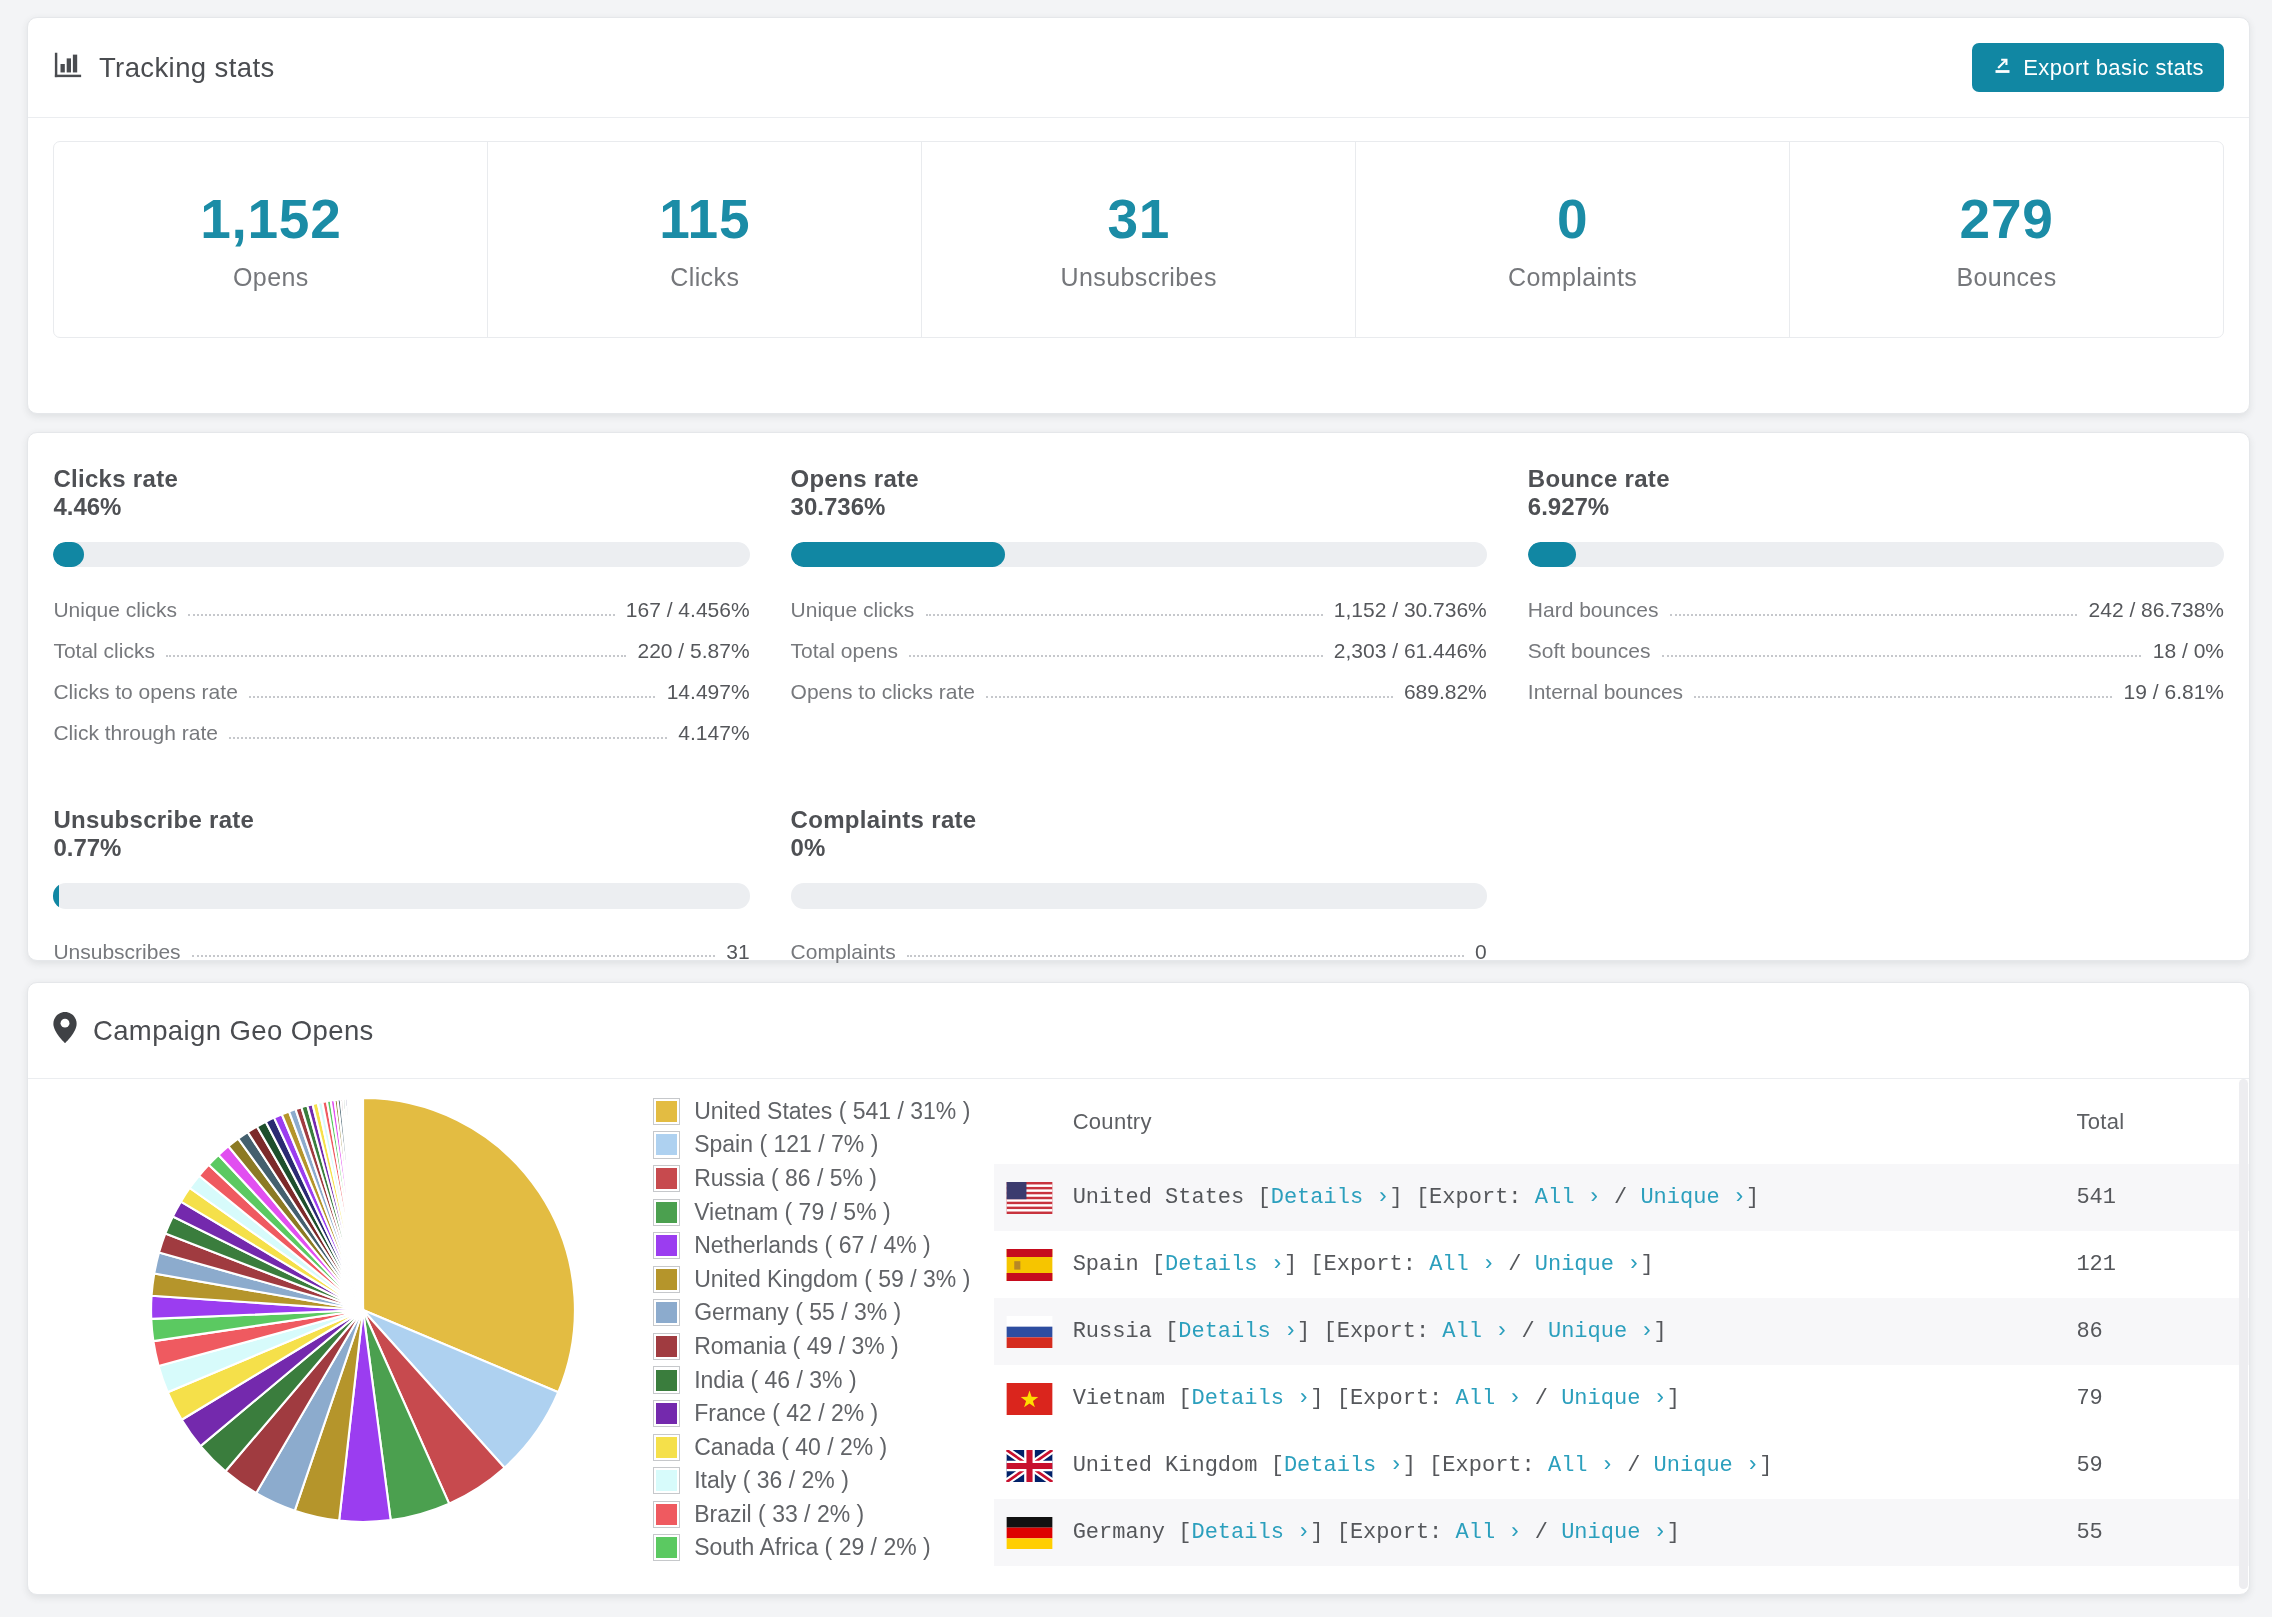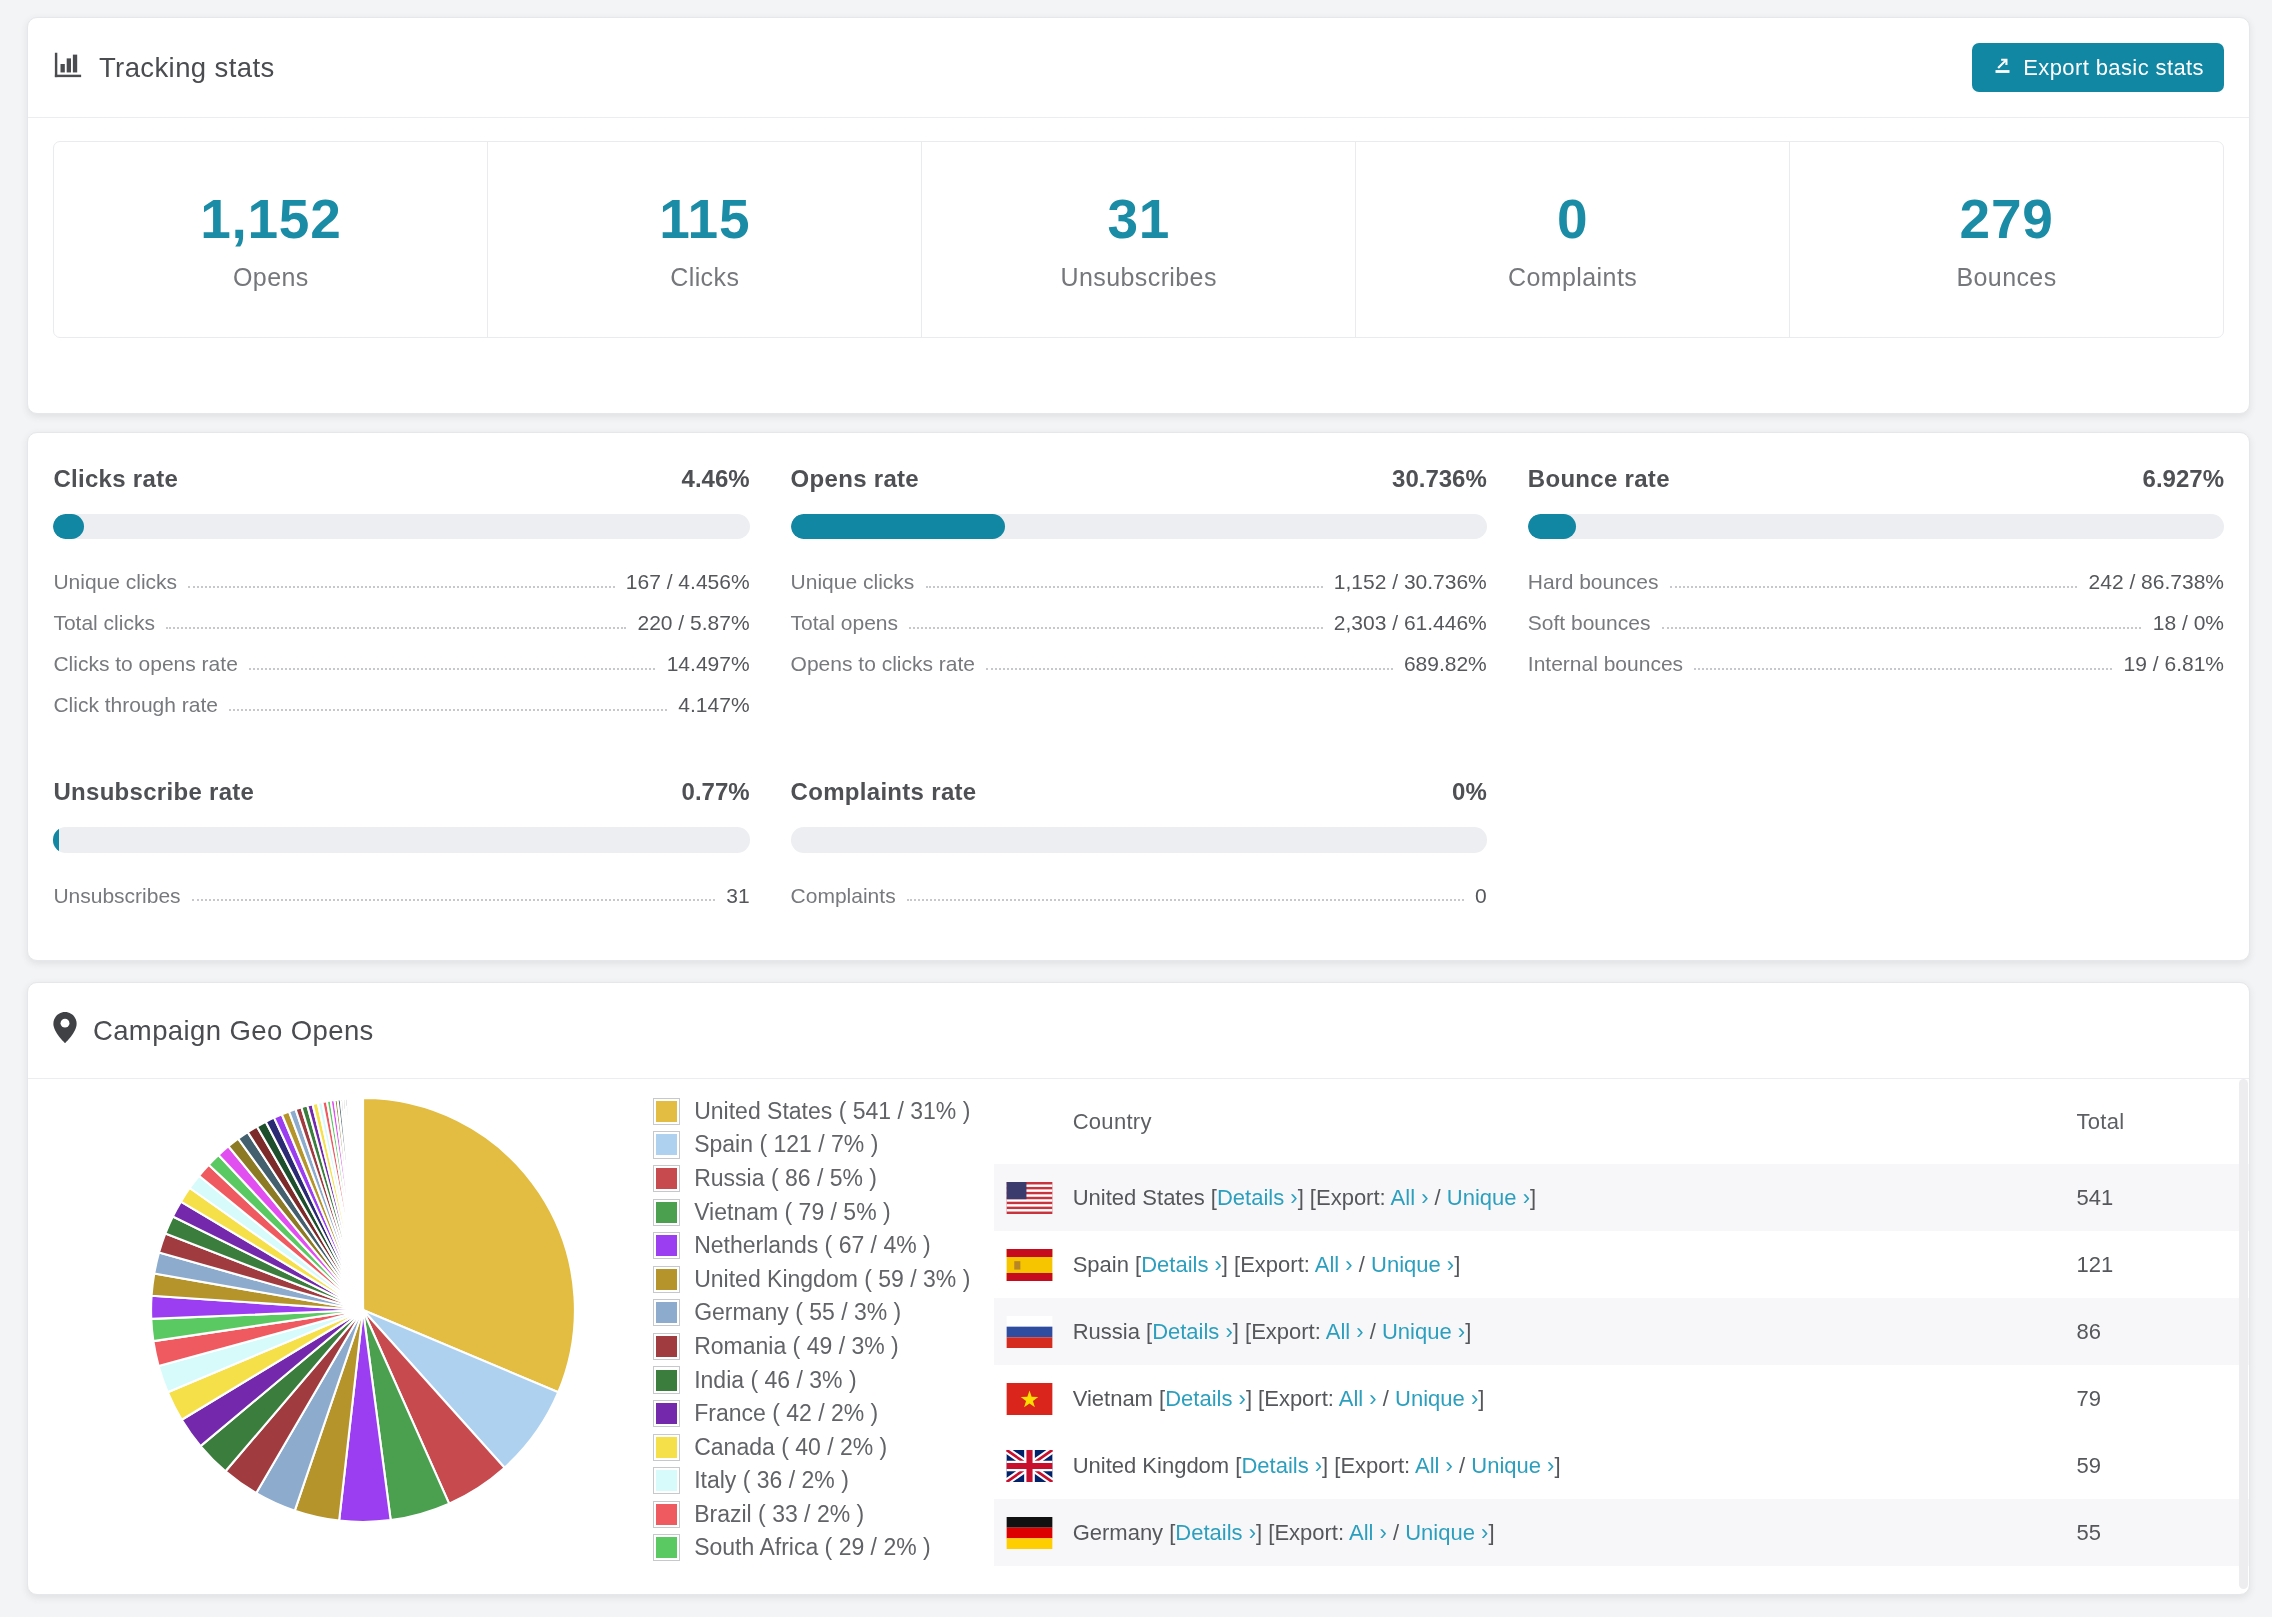--- a/index.html
+++ b/index.html
@@ -15,40 +15,40 @@
   .export-btn{display:flex;align-items:center;gap:10px;background:#1187a3;color:#ffffff;border:none;
               border-radius:7px;padding:11.3px 20px;font-size:22px;font-family:inherit;cursor:pointer;letter-spacing:0.4px;}
   .summary-row{display:flex;margin:22.6px 25.4px 0;border:1.4px solid #e9ebee;border-radius:7px;height:195px;}
   .stat-box{flex:1;display:flex;flex-direction:column;align-items:center;justify-content:center;border-left:1.4px solid #e9ebee;}
   .stat-box:first-child{border-left:none;}
   .stat-value{font-size:55px;font-weight:700;color:#1b8ca6;letter-spacing:0.7px;}
   .stat-label{font-size:25px;color:#75777b;margin-top:11.3px;letter-spacing:0.4px;}
   
   #card-rates{top:432px;height:527px;}
   .rates-grid{display:grid;grid-template-columns:1fr 1fr 1fr;column-gap:41px;row-gap:44px;padding:32px 25.4px 0;}
-  .rate-head{display:flex;align-items:baseline;justify-content:space-between;}
+  .rate-head{display:flex;align-items:baseline;justify-content:space-between;flex-direction:column;}
   .rate-title{font-size:24px;font-weight:700;color:#4e5054;letter-spacing:0.3px;}
   .rate-value{font-size:24px;font-weight:700;color:#4e5054;}
   .bar{height:25.4px;border-radius:12.7px;background:#eceef1;margin:21px 0 31px;overflow:hidden;}
   .bar-fill{height:100%;background:#1187a3;border-radius:12.7px;}
   .rate-row{display:flex;align-items:baseline;margin-bottom:17px;font-size:21px;}
   .rate-row .rl{color:#77797d;white-space:nowrap;}
   .rate-row .leader{flex:1;border-bottom:2.1px dotted #c6c8cc;margin:0 11.3px 6.4px;align-self:flex-end;}
   .rate-row .rv{color:#55575b;white-space:nowrap;}
   
   #card-geo{top:982px;height:611px;overflow:hidden;}
   .geo-content{position:relative;display:flex;align-items:flex-start;height:510px;}
   .pie-wrap{margin:11.3px 0 0 116px;width:438px;height:438px;flex:0 0 auto;}
   .legend{margin:18.4px 0 0 71px;flex:0 0 auto;}
   .legend-item{display:flex;align-items:center;gap:14px;margin-bottom:6.4px;font-size:23px;color:#616367;}
   .swatch-outer{width:21px;height:21px;padding:2.1px;border:1.4px solid #c6c8cb;background:#fff;flex:0 0 auto;}
   .swatch-inner{width:100%;height:100%;}
   .geo-table-wrap{flex:1;position:relative;height:510px;overflow:hidden;margin-left:24px;}
   .t-head{display:flex;align-items:center;height:85px;font-size:22px;color:#5d5f63;letter-spacing:0.3px;}
-  .t-row{display:flex;align-items:center;height:67px;font-size:22px;color:#55575b;}
+  .t-row{display:flex;align-items:center;height:67px;font-size:22px;color:#55575b;font-family:Liberation Mono, monospace;}
   .t-row.odd{background:#f7f7f9;}
   .flag-slot{width:47px;margin-left:11.3px;flex:0 0 auto;display:flex;align-items:center;}
   .flag-svg{width:47px;height:32px;display:block;}
   .t-country{flex:1;margin-left:20px;white-space:nowrap;overflow:hidden;}
   .t-total{width:173px;flex:0 0 auto;}
   .lnk{color:#2b9fbd;text-decoration:none;cursor:pointer;}
   .b{color:#55575b;}
   .table-scrollbar{position:absolute;top:0;right:1.4px;width:9.2px;height:100%;background:#ededf0;border-radius:5px;}
   .icon-dark{color:#4a4c50;}
 </style>

